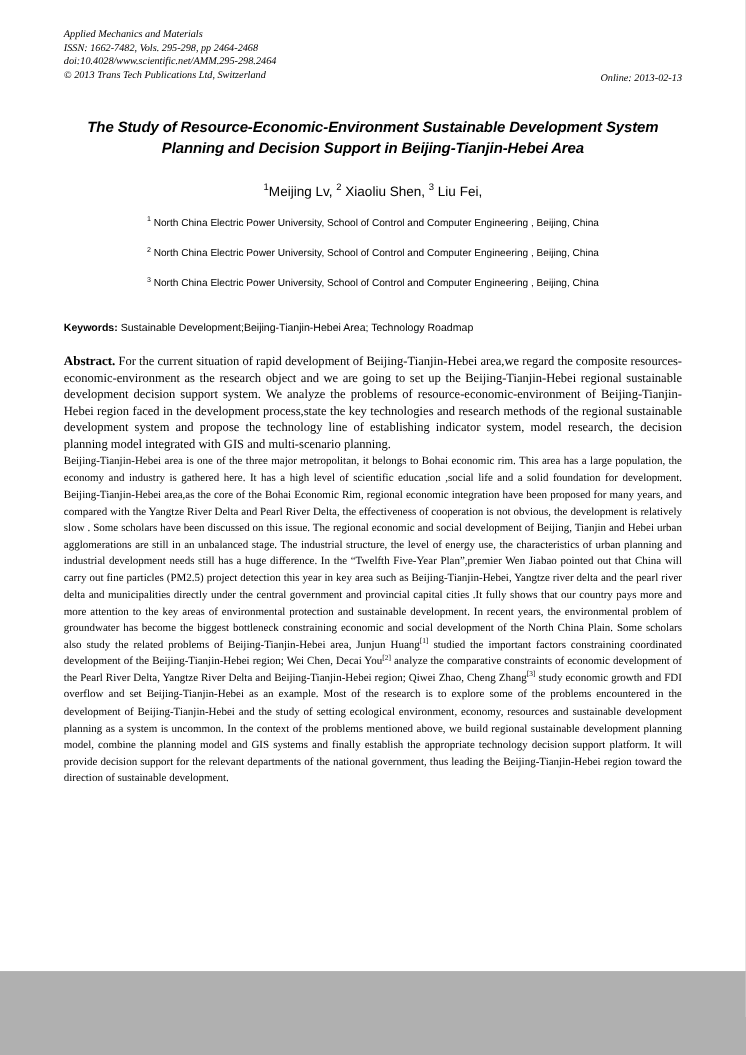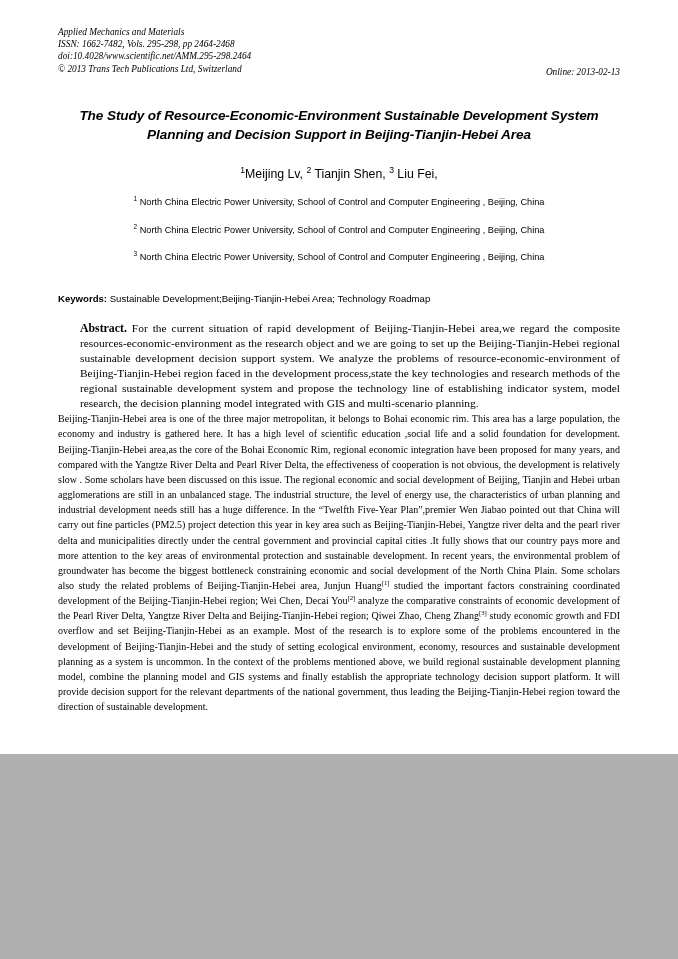--- a/index.html
+++ b/index.html
@@ -2,21 +2,21 @@
 <html><head>
 <meta charset="utf-8">
 <style>
   html, body {
     margin: 0;
     padding: 0;
     background: #b0b0b0;
   }
   .page {
     width: 678px;
-    height: 754px;
+    height: 883px;
     background: #ffffff;
     margin: 0 auto;
     position: relative;
     box-sizing: border-box;
     padding: 26px 58px 20px 58px;
     font-family: "Liberation Serif", serif;
     color: #000000;
     overflow: hidden;
   }
   .header {
@@ -78,21 +78,20 @@
     line-height: 14px;
   }
   .keywords b {
     font-weight: bold;
   }
   .abstract {
     margin-top: 15px;
     font-size: 11.4px;
     line-height: 15.1px;
     text-align: justify;
-    margin-left: 22px;
   }
   .abstract .lbl {
     font-family: "Liberation Serif", serif;
     font-weight: bold;
     font-size: 11.8px;
   }
   .sec-head {
     font-weight: bold;
     font-size: 11.6px;
     margin-top: 26px;
@@ -120,21 +119,21 @@
       <div>© 2013 Trans Tech Publications Ltd, Switzerland</div>
     </div>
     <div class="header-right">
       <div>Online: 2013-02-13</div>
     </div>
   </div>
 
   <div class="title">The Study of Resource-Economic-Environment Sustainable Development System Planning and Decision Support in Beijing-Tianjin-Hebei Area</div>
 
   <div class="authors">
-    <sup>1</sup><span>Meijing Lv, </span><sup>2</sup><span> Tianjin Shen, </span><sup>3</sup><span> Liu Fei,</span>
+    <sup>1</sup><span>Meijing Lv, </span><sup>2</sup><span> Xiaoliu Shen, </span><sup>3</sup><span> Liu Fei,</span>
   </div>
 
   <div class="affil">
     <sup>1</sup><span> North China Electric Power University, School of Control and Computer Engineering , Beijing, China</span>
   </div>
   <div class="affil">
     <sup>2</sup><span> North China Electric Power University, School of Control and Computer Engineering , Beijing, China</span>
   </div>
   <div class="affil">
     <sup>3</sup><span> North China Electric Power University, School of Control and Computer Engineering , Beijing, China</span>

